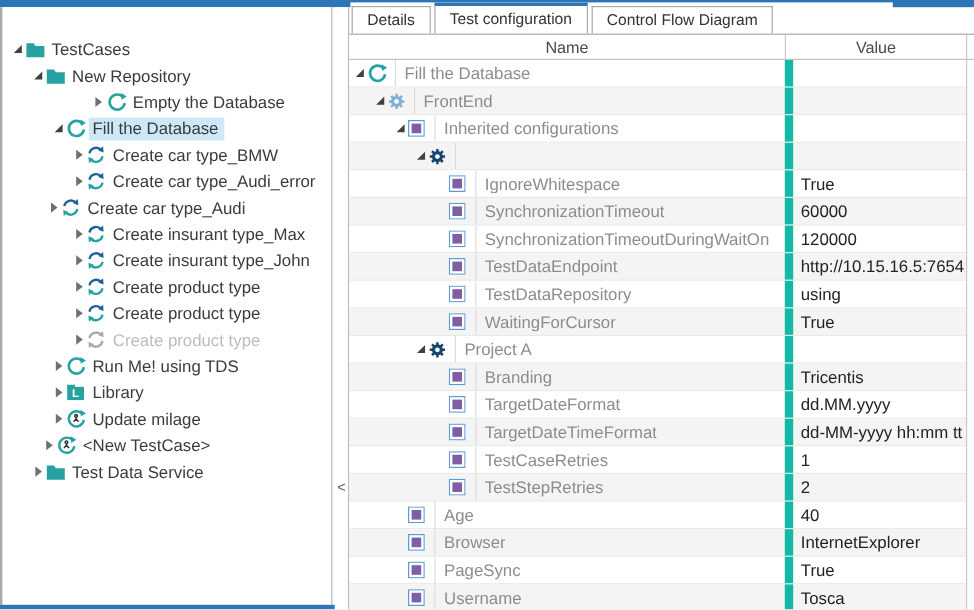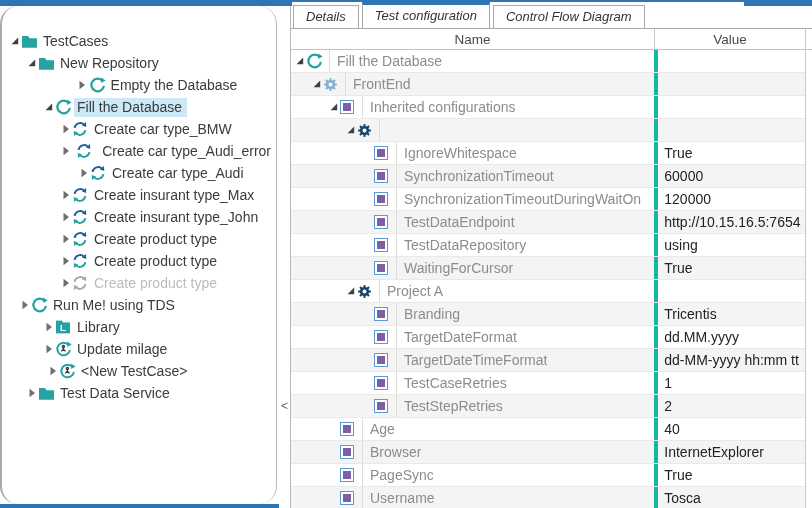--- a/index.html
+++ b/index.html
@@ -4,59 +4,59 @@
 <style>
   html,body{margin:0;padding:0;background:#e9e9e9;}
   #app{position:relative;width:812px;height:508px;background:#fff;overflow:hidden;
        font-family:"Liberation Sans",sans-serif;-webkit-font-smoothing:antialiased;}
 
   
   .top-bar{position:absolute;left:0;top:0;width:812px;height:6px;background:#2e75b5;}
 
   
   .left-panel{position:absolute;left:0;top:6px;width:277px;height:498px;background:#fff;
-              border-left:2px solid #a9a9a9;border-right:1px solid #b9b9b9;box-sizing:border-box;border-radius:18px;}
+              border-left:2px solid #a9a9a9;border-right:1px solid #b9b9b9;box-sizing:border-box;}
   .left-bottom-bar{position:absolute;left:0;top:504px;width:279px;height:4px;background:#2e75b5;}
   #tree-list{position:absolute;left:0;top:24px;right:0;}
   .t-row{height:22px;display:flex;align-items:center;white-space:nowrap;font-size:14px;color:#3b3b3b;cursor:default;}
   .t-exp{width:13px;display:inline-flex;justify-content:center;align-items:center;flex:0 0 13px;}
   .t-icon{width:19px;display:inline-flex;align-items:center;flex:0 0 19px;}
   .t-label{padding:1px 5px 2px 3px;}
   .t-label.sel{background:#cde8f7;}
   .t-label.dis{color:#bcbcbc;}
 
   
   .splitter{position:absolute;left:279px;top:6px;width:11px;height:502px;background:#fff;border-right:1px solid #b9b9b9;}
   .collapse-btn{position:absolute;left:0;top:392px;width:11px;height:16px;color:#666;font-size:12px;
                 display:flex;align-items:center;justify-content:center;cursor:pointer;}
 
   
   .right-panel{position:absolute;left:291px;top:0;width:521px;height:508px;}
   .tab-strip{position:absolute;left:1px;top:2px;width:452px;height:26px;background:#fff;display:flex;align-items:flex-end;gap:3px;padding-left:1px;box-sizing:border-box;}
   .tab{box-sizing:border-box;height:23px;line-height:21px;padding:0 12px;font-size:13px;color:#333;
-       background:#fff;border:1px solid #a8a8a8;border-bottom:none;cursor:pointer;font-style:italic;}
+       background:#fff;border:1px solid #a8a8a8;border-bottom:none;cursor:pointer;}
   .tab.active{height:26px;line-height:22px;border-top:3px solid #2e75b5;}
 
   .grid-header{position:absolute;left:0;top:28px;width:521px;height:22px;background:#fff;
                border-top:1px solid #ababab;border-bottom:1px solid #c2c2c2;box-sizing:border-box;display:flex;}
   .gh-cell{box-sizing:border-box;height:100%;display:flex;align-items:center;justify-content:center;
            font-size:13.5px;color:#4a4a4a;border-right:1px solid #c9c9c9;}
   .gh-name{width:364px;}
   .gh-value{width:151px;}
 
   #grid-rows{position:absolute;left:0;top:50px;width:515px;height:458px;overflow:hidden;border-right:1px solid #c9c9c9;box-sizing:border-box;}
   .g-row{display:flex;height:23px;box-sizing:border-box;border-bottom:1px solid #e9e9e9;background:#fff;}
   .g-row.stripe{background:#f4f4f4;}
   .g-name{width:364px;box-sizing:border-box;display:flex;align-items:center;overflow:hidden;white-space:nowrap;}
   .g-indent{flex:0 0 auto;height:100%;}
   .g-exp{flex:0 0 13px;display:inline-flex;justify-content:center;align-items:center;}
   .g-icon{flex:0 0 16px;display:inline-flex;align-items:center;}
   .g-sep{flex:0 0 1px;height:100%;background:#dcdcdc;margin:0 7px 0 6px;}
   .g-label{font-size:14px;color:#8c8c8c;overflow:hidden;}
-  .g-value{width:151px;box-sizing:border-box;border-left:4px solid #14b8a6;display:flex;align-items:center;
+  .g-value{width:151px;box-sizing:border-box;border-left:7px solid #14b8a6;display:flex;align-items:center;
            padding-left:6px;font-size:14px;color:#222;white-space:nowrap;overflow:hidden;}
   svg{display:block;}
 </style>
 </head>
 <body>
 
 <div id="app">
   <div class="top-bar"></div>
 
   <div class="left-panel">
@@ -124,37 +124,37 @@
           <span class="t-icon">
             <svg width="16" height="16" viewBox="0 0 16 16">
               <path d="M2.6,6.8 A5.6,5.6 0 0 1 12.2,3.9" fill="none" stroke="#1e5f9e" stroke-width="2"></path>
               <polygon points="13.9,0.9 14.3,6.1 9.9,4.4" fill="#1e5f9e"></polygon>
               <path d="M13.4,9.2 A5.6,5.6 0 0 1 3.8,12.1" fill="none" stroke="#27a2a2" stroke-width="2"></path>
               <polygon points="2.1,15.1 1.7,9.9 6.1,11.6" fill="#27a2a2"></polygon>
             </svg>
           </span>
           <span class="t-label">Create car type_BMW</span>
         </div>
-        <div class="t-row" style="padding-left: 57px; justify-content: space-between;">
+        <div class="t-row" style="padding-left: 57px;">
           <span class="t-exp">
             <svg width="10" height="10" viewBox="0 0 10 10">
               <polygon points="2.5,0.8 8,5 2.5,9.2" fill="#707070"></polygon>
             </svg>
           </span>
           <span class="t-icon">
             <svg width="16" height="16" viewBox="0 0 16 16">
               <path d="M2.6,6.8 A5.6,5.6 0 0 1 12.2,3.9" fill="none" stroke="#1e5f9e" stroke-width="2"></path>
               <polygon points="13.9,0.9 14.3,6.1 9.9,4.4" fill="#1e5f9e"></polygon>
               <path d="M13.4,9.2 A5.6,5.6 0 0 1 3.8,12.1" fill="none" stroke="#27a2a2" stroke-width="2"></path>
               <polygon points="2.1,15.1 1.7,9.9 6.1,11.6" fill="#27a2a2"></polygon>
             </svg>
           </span>
           <span class="t-label">Create car type_Audi_error</span>
         </div>
-        <div class="t-row" style="padding-left: 75px;">
+        <div class="t-row" style="padding-left: 36px;">
           <span class="t-exp">
             <svg width="10" height="10" viewBox="0 0 10 10">
               <polygon points="2.5,0.8 8,5 2.5,9.2" fill="#707070"></polygon>
             </svg>
           </span>
           <span class="t-icon">
             <svg width="16" height="16" viewBox="0 0 16 16">
               <path d="M2.6,6.8 A5.6,5.6 0 0 1 12.2,3.9" fill="none" stroke="#1e5f9e" stroke-width="2"></path>
               <polygon points="13.9,0.9 14.3,6.1 9.9,4.4" fill="#1e5f9e"></polygon>
               <path d="M13.4,9.2 A5.6,5.6 0 0 1 3.8,12.1" fill="none" stroke="#27a2a2" stroke-width="2"></path>
@@ -236,21 +236,21 @@
           <span class="t-icon">
             <svg width="16" height="16" viewBox="0 0 16 16">
               <path d="M2.6,6.8 A5.6,5.6 0 0 1 12.2,3.9" fill="none" stroke="#a9a9a9" stroke-width="2"></path>
               <polygon points="13.9,0.9 14.3,6.1 9.9,4.4" fill="#a9a9a9"></polygon>
               <path d="M13.4,9.2 A5.6,5.6 0 0 1 3.8,12.1" fill="none" stroke="#a9a9a9" stroke-width="2"></path>
               <polygon points="2.1,15.1 1.7,9.9 6.1,11.6" fill="#a9a9a9"></polygon>
             </svg>
           </span>
           <span class="t-label dis">Create product type</span>
         </div>
-        <div class="t-row" style="padding-left: 16px; align-items: center;">
+        <div class="t-row" style="padding-left: 40px; align-items: center;">
           <span class="t-exp">
             <svg width="10" height="10" viewBox="0 0 10 10">
               <polygon points="2.5,0.8 8,5 2.5,9.2" fill="#707070"></polygon>
             </svg>
           </span>
           <span class="t-icon">
             <svg width="17" height="17" viewBox="0 0 17 17">
               <path d="M13.6,4.1 A6.3,6.3 0 1 0 14.9,8.9" fill="none" stroke="#27a2a2" stroke-width="2.2"></path>
               <polygon points="12.1,0.6 16.6,3.4 12.3,6.1" fill="#27a2a2"></polygon>
             </svg>
@@ -283,21 +283,21 @@
               <path d="M13.6,4.1 A6.3,6.3 0 1 0 14.9,8.9" fill="none" stroke="#27a2a2" stroke-width="2"></path>
               <polygon points="12.1,0.6 16.6,3.4 12.3,6.1" fill="#27a2a2"></polygon>
               <g stroke="#333" stroke-width="1.3" fill="none">
                 <circle cx="8.4" cy="5.6" r="1.1"></circle>
                 <path d="M8.4,6.7 V8.1 M8.4,8.1 L6.3,10.4 M8.4,8.1 L10.5,10.4"></path>
               </g>
             </svg>
           </span>
           <span class="t-label">Update milage</span>
         </div>
-        <div class="t-row" style="padding-left: 44px;">
+        <div class="t-row" style="padding-left: 32px;">
           <span class="t-exp">
             <svg width="10" height="10" viewBox="0 0 10 10">
               <polygon points="2.5,0.8 8,5 2.5,9.2" fill="#707070"></polygon>
             </svg>
           </span>
           <span class="t-icon">
             <svg width="17" height="17" viewBox="0 0 17 17">
               <path d="M13.6,4.1 A6.3,6.3 0 1 0 14.9,8.9" fill="none" stroke="#27a2a2" stroke-width="2"></path>
               <polygon points="12.1,0.6 16.6,3.4 12.3,6.1" fill="#27a2a2"></polygon>
               <g stroke="#333" stroke-width="1.3" fill="none">

